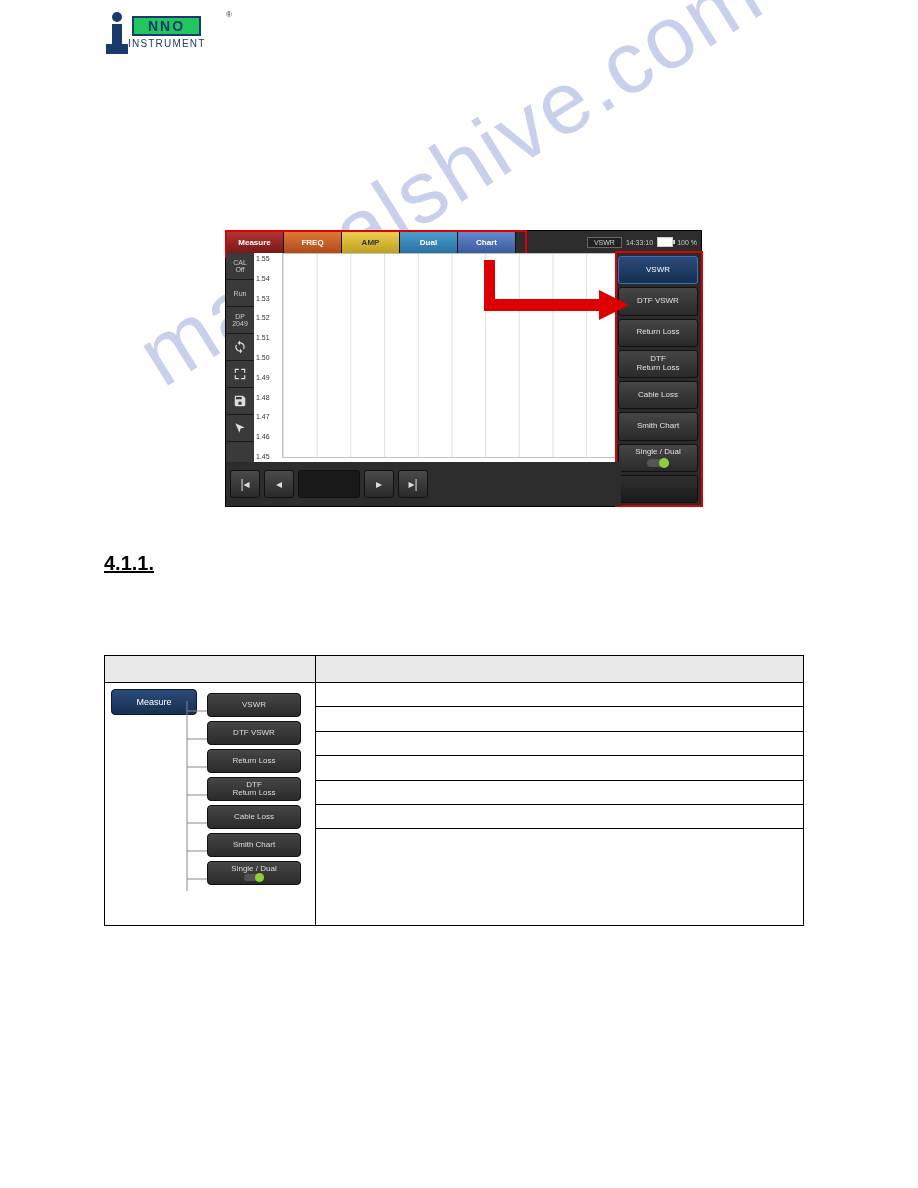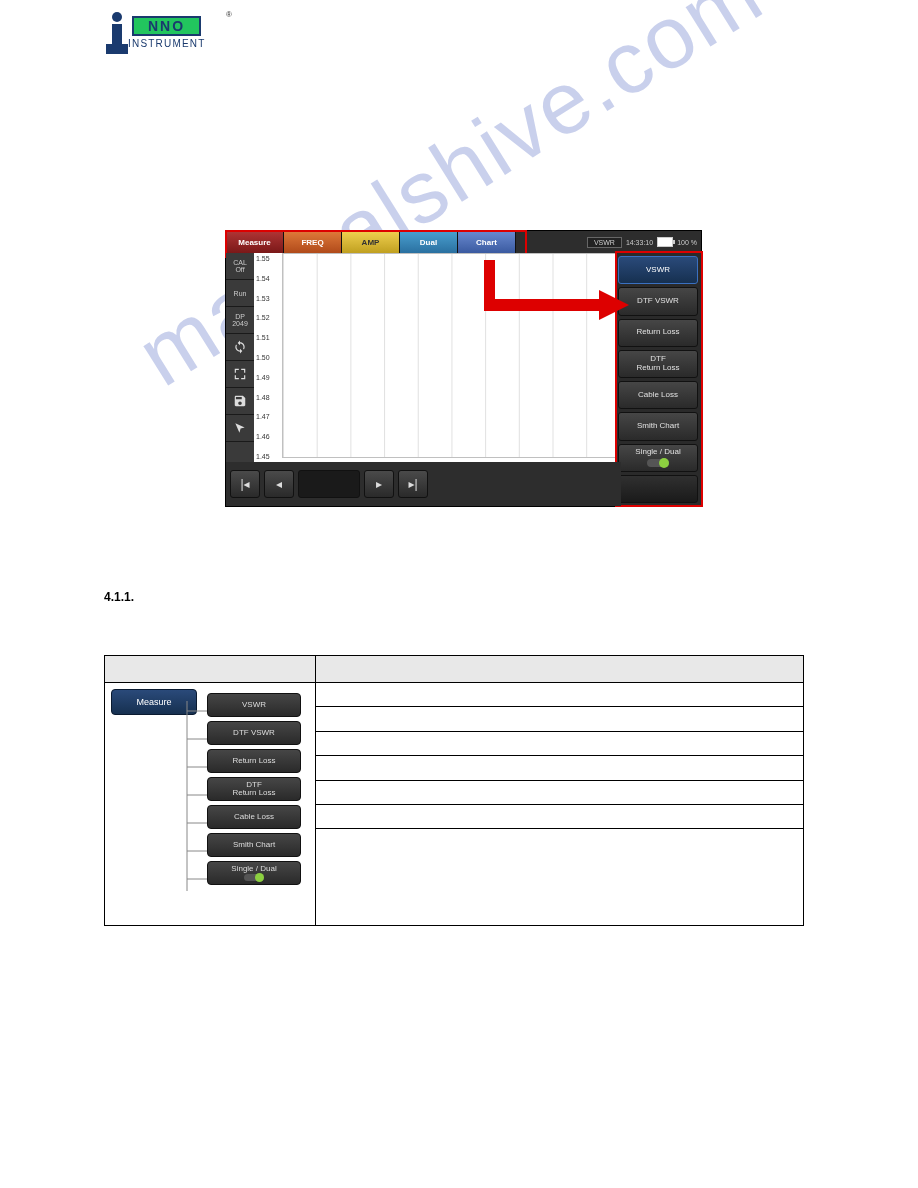--- a/index.html
+++ b/index.html
@@ -138,21 +138,21 @@
     width:28px; height:26px; background:linear-gradient(#4a4a4a,#2a2a2a); border:1px solid #111;
     border-radius:3px; color:#ddd; display:flex; align-items:center; justify-content:center; font-size:12px;
   }
   .navspace { flex:0 0 60px; height:26px; background:#1a1a1a; border:1px solid #111; border-radius:3px; }
 
   
   .arrow { position:absolute; top:24px; left:258px; pointer-events:none; }
 
   
   .sec-num {
-    position:absolute; top:590px; left:104px; font-weight:bold; font-size:12px;
+    position:absolute; top:552px; left:104px; font-weight:bold; font-size:20px;text-decoration:underline;
   }
 
   
   .wm {
     position:absolute; top:320px; left:120px; font-size:88px; color:rgba(100,120,200,0.35);
     transform:rotate(-32deg); transform-origin:left top; letter-spacing:2px; pointer-events:none; white-space:nowrap;
   }
 
   
   .tbl {

